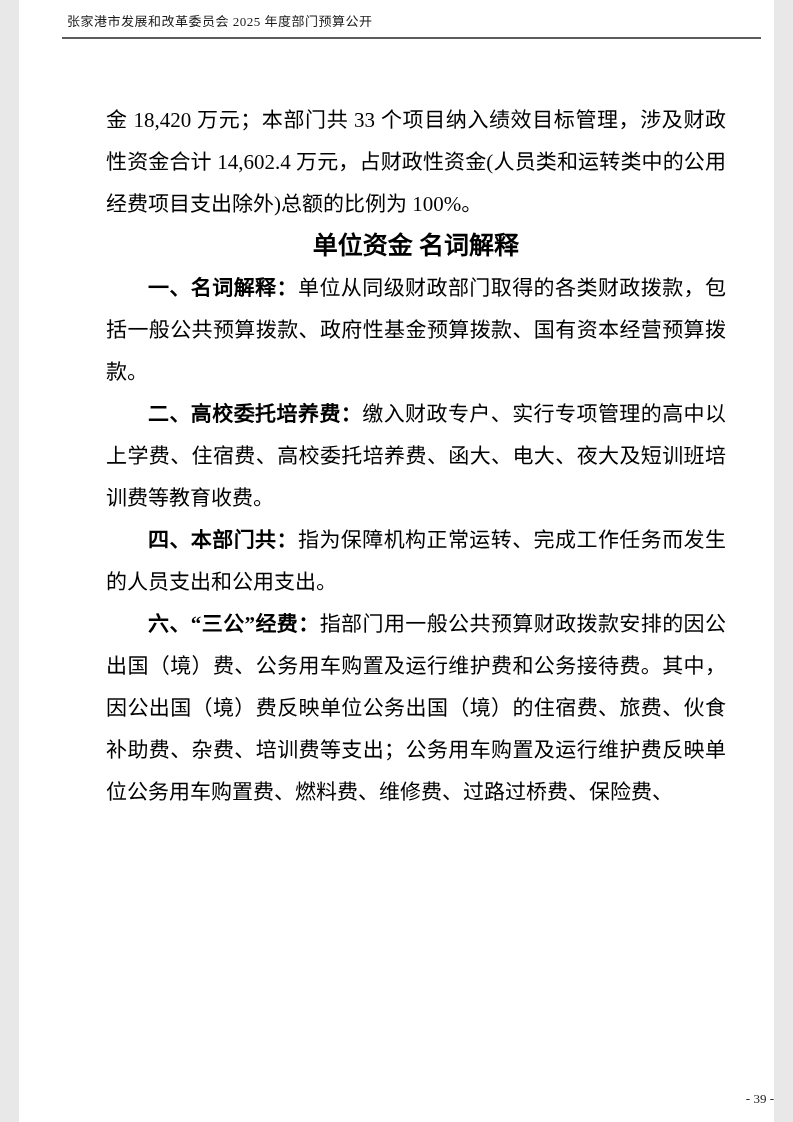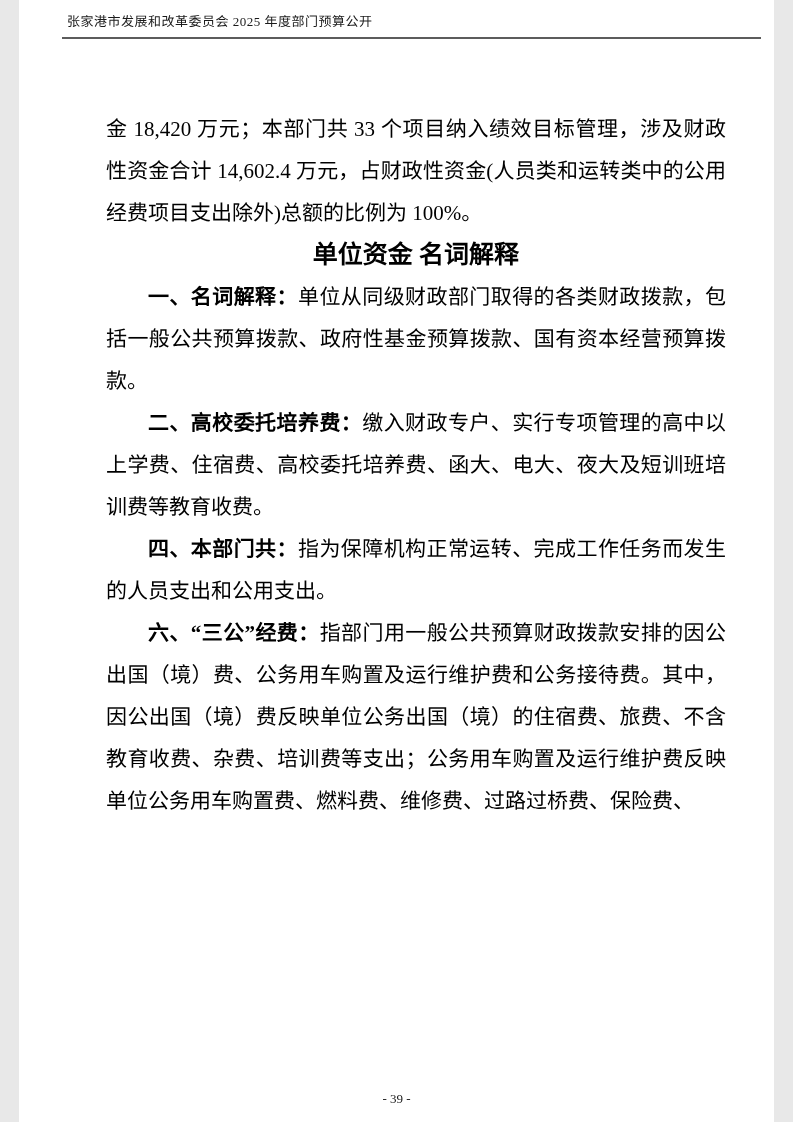--- a/index.html
+++ b/index.html
@@ -34,21 +34,21 @@
     position: absolute;
     top: 37px;
     left: 43px;
     width: 699px;
     height: 2px;
     background: #5c5c5c;
   }
   
   .content {
     position: absolute;
-    top: 108px;
+    top: 99px;
     left: 87px;
     width: 620px;
     font-size: 21px;
     line-height: 42px;
     text-align: justify;
   }
   .content p {
     margin: 0;
     word-break: break-all;
   }
@@ -68,21 +68,21 @@
   }
   .definition .term {
     font-weight: bold;
   }
   
   .footer {
     position: absolute;
     bottom: 15px;
     left: 0;
     right: 0;
-    text-align: center;
+    text-align: right;
     font-size: 13px;
     color: #1a1a1a;
   }
 </style>
 </head>
 <body>
 
 <div class="page">
 
   <div class="header">
@@ -97,21 +97,21 @@
     <p class="section-title">单位资金 名词解释</p>
 
     <p class="definition"><span class="term">一、名词解释：</span><span>单位从同级财政部门取得的各类财政拨款，包括一般公共预算拨款、政府性基金预算拨款、国有资本经营预算拨款。</span></p>
 
     <p class="definition"><span class="term">二、高校委托培养费：</span><span>缴入财政专户、实行专项管理的高中以上学费、住宿费、高校委托培养费、函大、电大、夜大及短训班培训费等教育收费。</span></p>
 
 
     <p class="definition"><span class="term">四、本部门共：</span><span>指为保障机构正常运转、完成工作任务而发生的人员支出和公用支出。</span></p>
 
 
-    <p class="definition"><span class="term">六、“三公”经费：</span><span>指部门用一般公共预算财政拨款安排的因公出国（境）费、公务用车购置及运行维护费和公务接待费。其中，因公出国（境）费反映单位公务出国（境）的住宿费、旅费、不含教育收费、杂费、培训费等支出；公务用车购置及运行维护费反映单位公务用车购置费、燃料费、维修费、过路过桥费、保险费、</span></p>
+    <p class="definition"><span class="term">六、“三公”经费：</span><span>指部门用一般公共预算财政拨款安排的因公出国（境）费、公务用车购置及运行维护费和公务接待费。其中，因公出国（境）费反映单位公务出国（境）的住宿费、旅费、伙食补助费、杂费、培训费等支出；公务用车购置及运行维护费反映单位公务用车购置费、燃料费、维修费、过路过桥费、保险费、</span></p>
 
   </div>
 
   <div class="footer">
     <span>- 39 -</span>
   </div>
 
 </div>
 
 </body></html>

